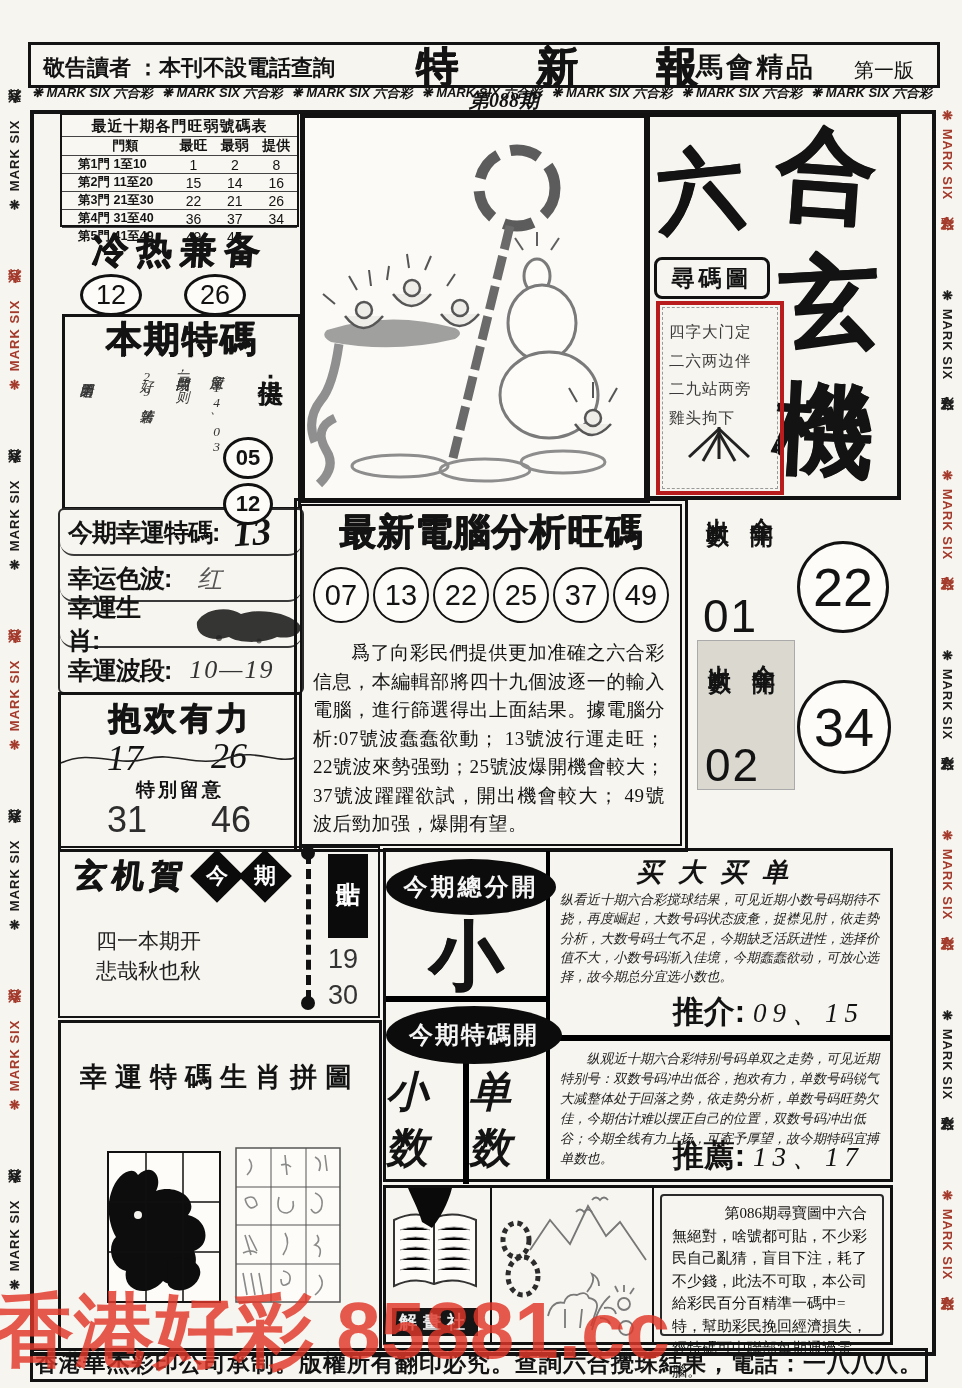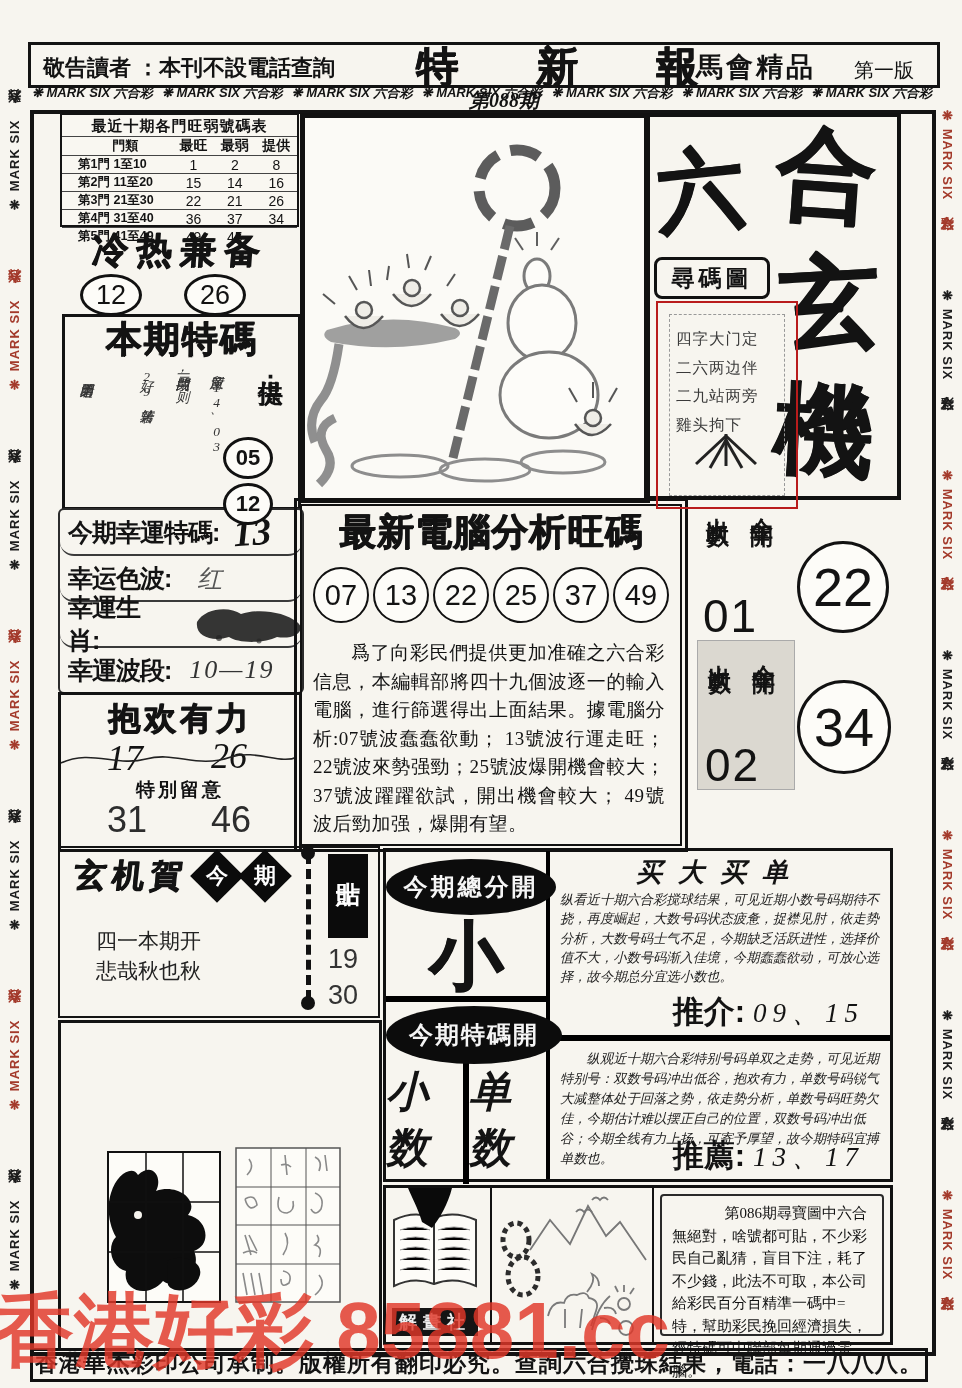--- a/index.html
+++ b/index.html
@@ -190,20 +190,21 @@
     </div>
     <div class="abs" style="left:246px;top:6px;width:0;height:146px;border-left:5px dashed #111;"></div>
     <div class="abs" style="left:241px;top:-2px;width:14px;height:14px;background:#111;border-radius:50%;"></div>
     <div class="abs" style="left:241px;top:148px;width:14px;height:14px;background:#111;border-radius:50%;"></div>
     <div class="abs vtext" style="left:268px;top:6px;background:#0b0b0b;color:#fff;font-size:24px;font-weight:bold;padding:8px 4px;height:68px;">貼士</div>
     <span class="abs" style="left:268px;top:96px;font-size:27px;color:#333;">19</span>
     <span class="abs" style="left:268px;top:132px;font-size:27px;color:#333;">30</span>
   </div>
 
   <div class="abs" style="left:58px;top:1020px;width:318px;height:325px;border:3px solid #131313;">
+    <div class="b" style="text-align:center;margin-top:36px;font-size:27px;letter-spacing:8px;">幸運特碼生肖拼圖</div>
     <svg class="abs" style="left:46px;top:128px;" width="114" height="152">
       <rect x="1" y="1" width="112" height="150" fill="#fdfcf8" stroke="#111" stroke-width="2"></rect>
       <path d="M4,42 C10,22 26,14 31,24 C46,10 56,27 49,40 C71,32 93,50 81,64 C101,68 105,94 87,100 C96,120 71,142 56,130 C41,148 15,140 19,120 C3,116 0,94 9,86 C1,72 0,54 4,42 Z" fill="#0d0d0d"></path>
       <path d="M60,110 C75,102 96,110 93,124 C89,140 67,144 61,134 Z" fill="#0d0d0d"></path>
       <circle cx="31" cy="64" r="4" fill="#f6f4ee"></circle>
       <line x1="39" y1="1" x2="39" y2="151" stroke="#111" stroke-width="1.5"></line>
       <line x1="76" y1="1" x2="76" y2="151" stroke="#111" stroke-width="1.5"></line>
       <line x1="1" y1="51" x2="113" y2="51" stroke="#111" stroke-width="1.5"></line>
       <line x1="1" y1="101" x2="113" y2="101" stroke="#111" stroke-width="1.5"></line>
     </svg>
@@ -295,21 +296,21 @@
     </div>
     <div class="abs serif" style="left:16px;top:138px;width:352px;font-size:19px;line-height:1.5;text-align:justify;text-indent:2em;letter-spacing:0.5px;">爲了向彩民們提供更加准確之六合彩信息，本編輯部將四十九個波逐一的輸入電腦，進行篩選得出上面結果。據電腦分析:07號波蠢蠢欲動； 13號波行運走旺； 22號波來勢强勁；25號波爆開機會較大； 37號波躍躍欲試，開出機會較大； 49號波后勁加强，爆開有望。</div>
   </div>
 
   <div class="abs" style="left:644px;top:113px;width:249px;height:379px;border:4px solid #111;">
     <span class="abs fat" style="left:8px;top:14px;font-size:88px;transform:rotate(-6deg);">六</span>
     <span class="abs fat" style="left:128px;top:-8px;font-size:100px;transform:rotate(4deg);">合</span>
     <span class="abs fat" style="left:132px;top:120px;font-size:100px;transform:rotate(-3deg);">玄</span>
     <span class="abs fat" style="left:126px;top:248px;font-size:100px;transform:rotate(3deg);">機</span>
     <div class="abs" style="left:6px;top:140px;width:110px;height:36px;border:3px solid #111;border-radius:8px;display:flex;align-items:center;justify-content:center;font-size:23px;font-weight:900;letter-spacing:4px;">尋碼圖</div>
-    <div class="abs" style="left:8px;top:184px;width:116px;height:182px;border:2px solid #b91c1c;padding:11px;">
+    <div class="abs" style="left:8px;top:184px;width:116px;height:182px;border:4px solid #b91c1c;padding:2px;">
       <div style="border:1px dashed #999;height:100%;padding:10px 6px 0 6px;box-sizing:border-box;">
         <div style="font-size:15.5px;color:#3a3a3a;line-height:1.85;letter-spacing:1px;">
           <div>四字大门定</div>
           <div>二六两边伴</div>
           <div>二九站两旁</div>
           <div>雞头拘下</div>
         </div>
         <svg width="100" height="36" style="margin-top:-6px;">
           <g stroke="#222" stroke-width="3" fill="none">
             <path d="M50,2 L20,30"></path>

